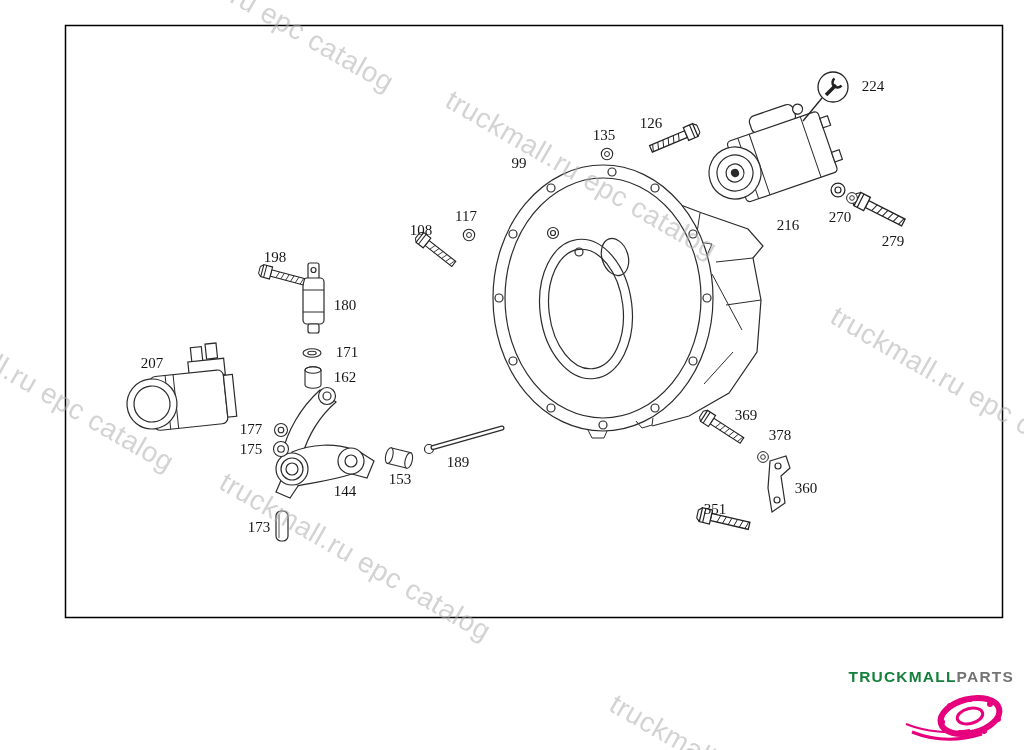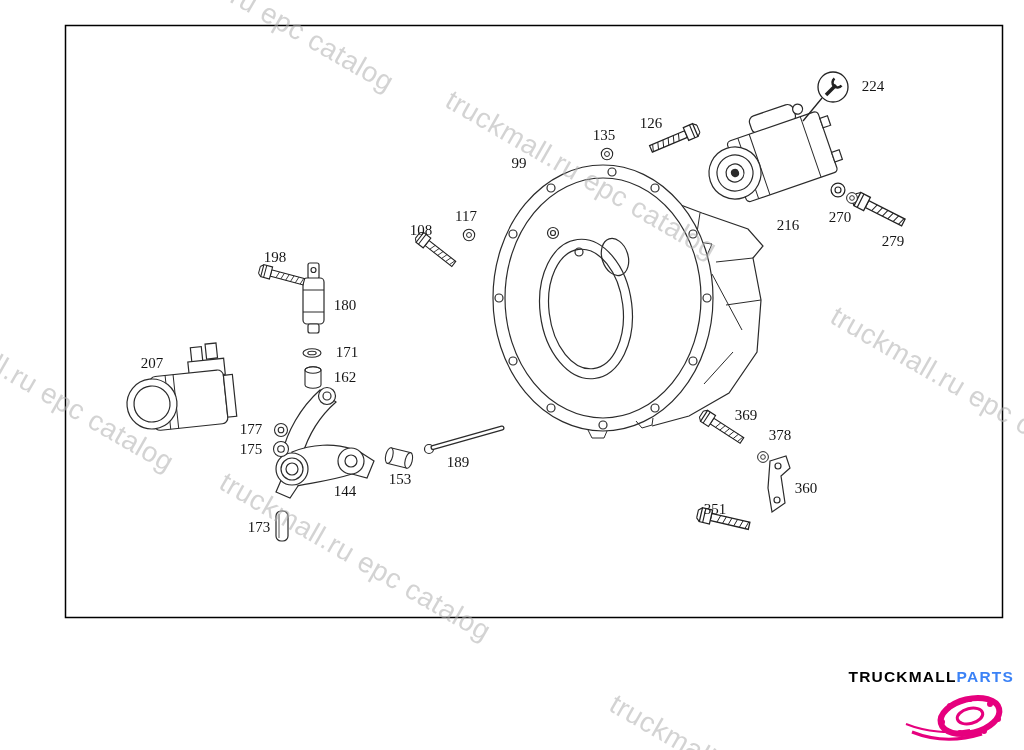--- a/index.html
+++ b/index.html
@@ -7,22 +7,22 @@
   .stage { position:relative; width:1024px; height:750px; background:#fff; overflow:hidden;
            font-family:"Liberation Sans", sans-serif; }
   .stage > svg { position:absolute; left:0; top:0; }
   .wm { position:absolute; white-space:nowrap; font-size:28px; letter-spacing:.5px;
         color:rgba(175,175,175,.55); transform:rotate(30deg); transform-origin:0 50%;
         pointer-events:none; user-select:none; }
   .part-label { font-family:"Liberation Serif", serif; font-size:15px; fill:#151515; }
   .logo { position:absolute; right:10px; bottom:2px; text-align:right; }
   .logo-text { font-weight:bold; font-size:15.5px; letter-spacing:1.2px;
                font-family:"Liberation Sans", sans-serif; }
-  .lt-gray { color:#000000; }
-  .lt-pink { color:#3b82f6; }
+  .lt-gray { color:#15803d; }
+  .lt-pink { color:#737373; }
   .wheel { display:block; margin-left:auto; }
 </style>
 </head>
 <body>
 
 <div class="stage">
 
   <svg width="1024" height="750" viewBox="0 0 1024 750">
     <defs>
       <g id="bolt">

